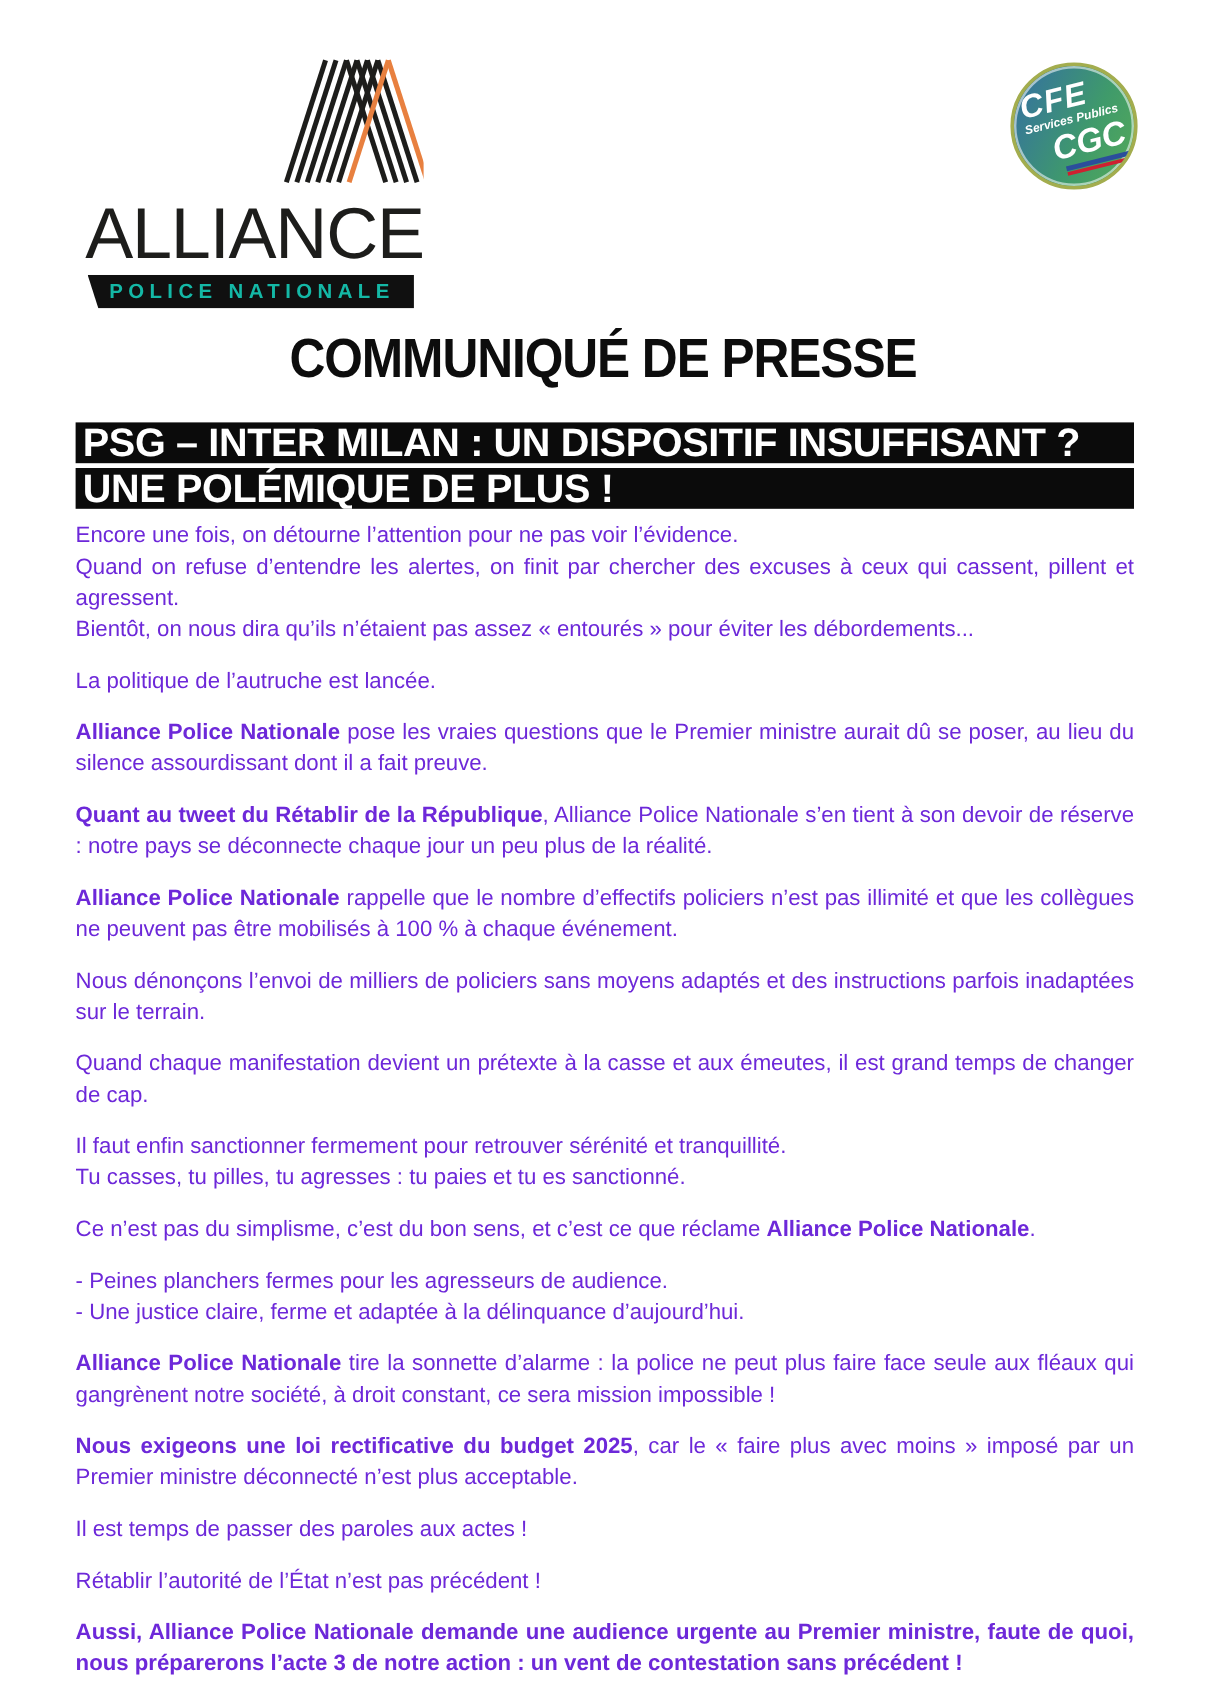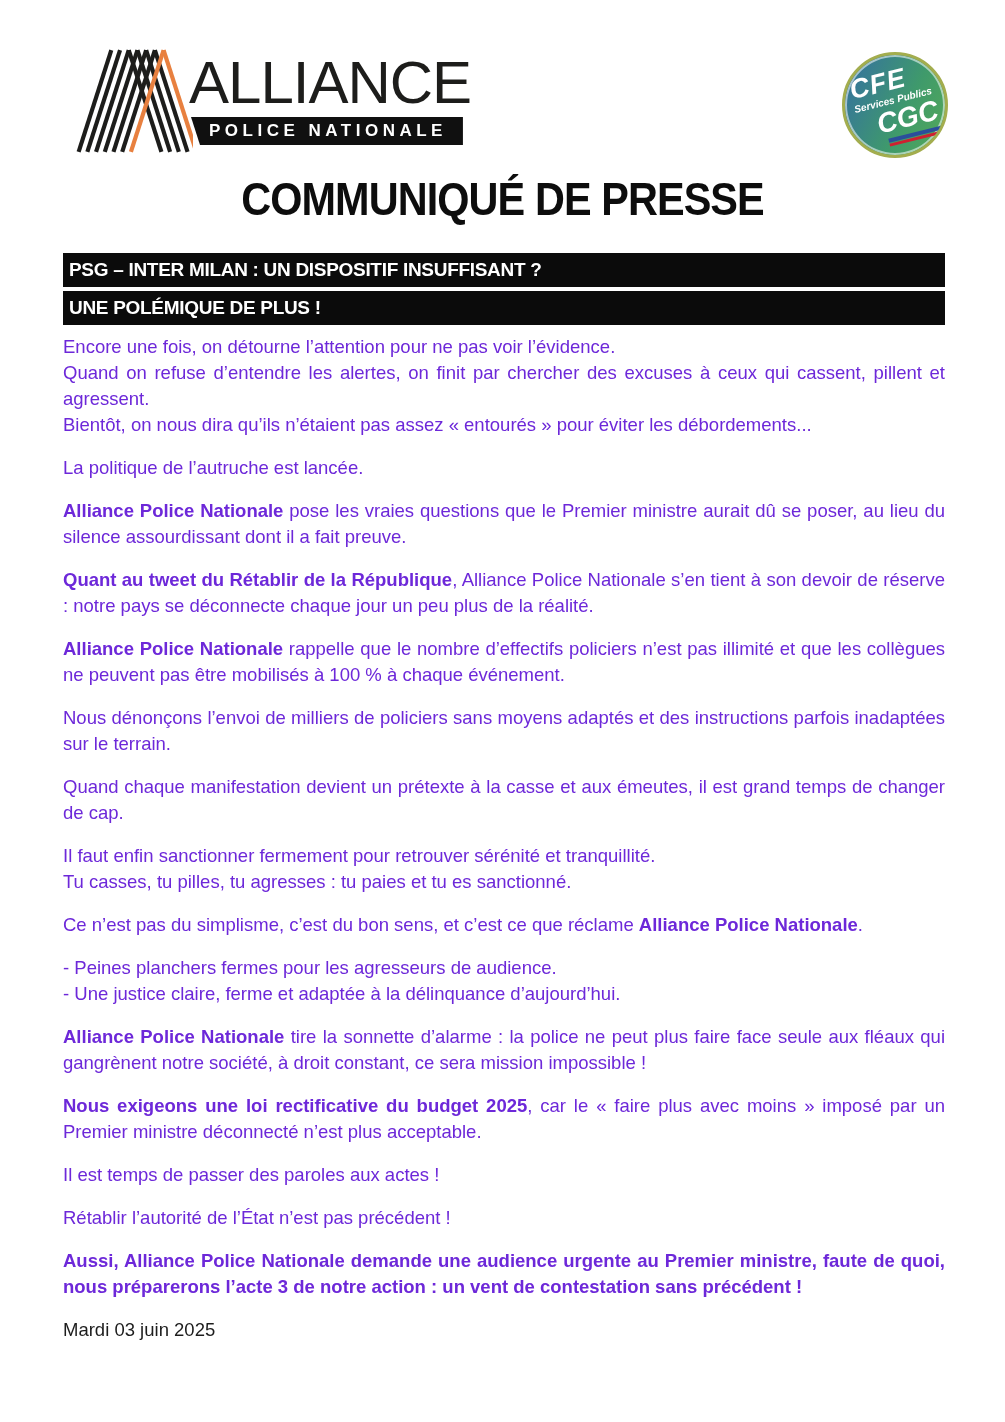--- a/index.html
+++ b/index.html
@@ -14,32 +14,32 @@
     background:#fff;
     overflow:hidden;
     font-family:"Liberation Sans","DejaVu Sans",sans-serif;
     color:#1d1d1d;
   }
   
   .header{
     display:flex;justify-content:space-between;align-items:flex-start;
     margin:45px 57px 0 75px;
   }
-  .logo{display:flex;align-items:flex-start;}
+  .logo{display:flex;align-items:flex-end;flex-direction:column;}
   .emblem{width:118px;height:112px;flex:0 0 auto;}
   .ink-stroke{stroke:var(--ink);}
   .accent-stroke{stroke:var(--accent);}
   .brand-col{margin-left:-4px;padding-top:8px;}
   .brand-name{
     font-size:60px;line-height:1;letter-spacing:-1px;
     color:var(--ink);font-weight:400;white-space:nowrap;
   }
   .brand-bar{
     display:inline-block;margin-top:4px;margin-left:2px;
-    background:#101010;color:#ffffff;
+    background:#101010;color:#14b8a6;
     font-weight:bold;font-size:17px;letter-spacing:4.5px;
     padding:4px 16px 4px 18px;white-space:nowrap;
     clip-path:polygon(0 0,100% 0,100% 100%,9px 100%);
   }
   
   .badge{
     width:100px;height:100px;border-radius:50%;
     background:linear-gradient(115deg,#35729f 5%,#3f9a6b 60%,#55aa58 100%);
     border:3px solid #a3ad4e;
     box-shadow:inset 0 0 0 2px rgba(255,255,255,.55);
@@ -62,21 +62,21 @@
     font-weight:bold;font-size:46px;letter-spacing:-1px;
     color:#0d0d0d;
     transform:scaleX(0.9);transform-origin:center;
     white-space:nowrap;
   }
   
   .content{margin:27px 60px 0 63px;}
   .bars{margin-bottom:9px;}
   .bar{
     background:#0b0b0b;color:#fff;
-    font-weight:bold;font-size:19px;letter-spacing:-0.3px;
+    font-weight:bold;font-size:33px;letter-spacing:-0.3px;
     height:34px;line-height:34px;
     padding-left:6px;margin-bottom:4px;
     white-space:nowrap;overflow:hidden;
   }
   .body-text{font-size:18.5px;line-height:26px;color:#6d28d9;}
   .block{margin-bottom:17px;}
   .line{text-align:justify;}
   .b{font-weight:bold;}
   .u{text-decoration:underline;text-underline-offset:2px;}
   .allbold .line{font-weight:bold;}

